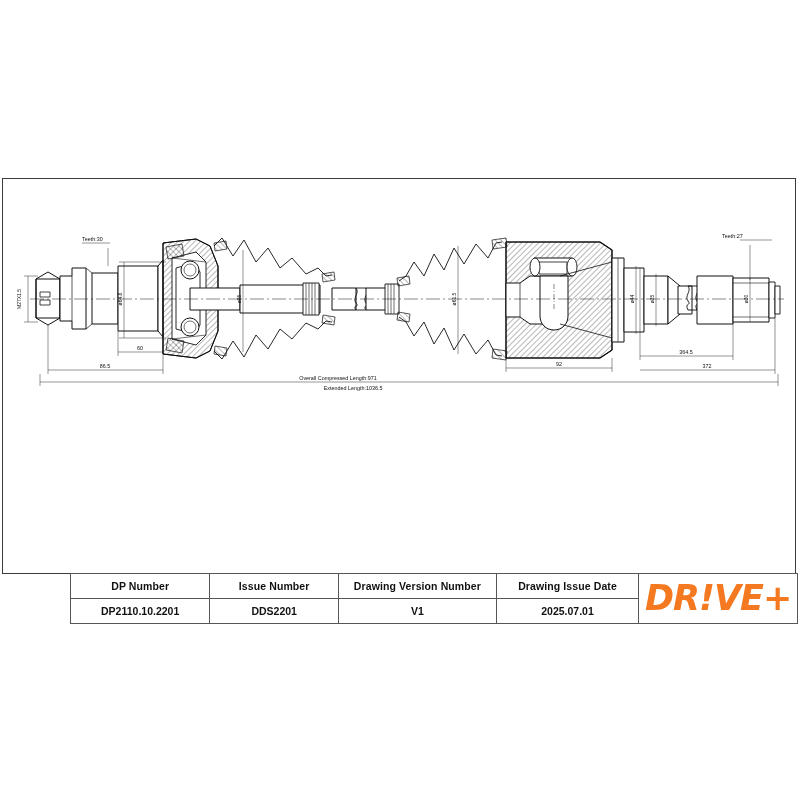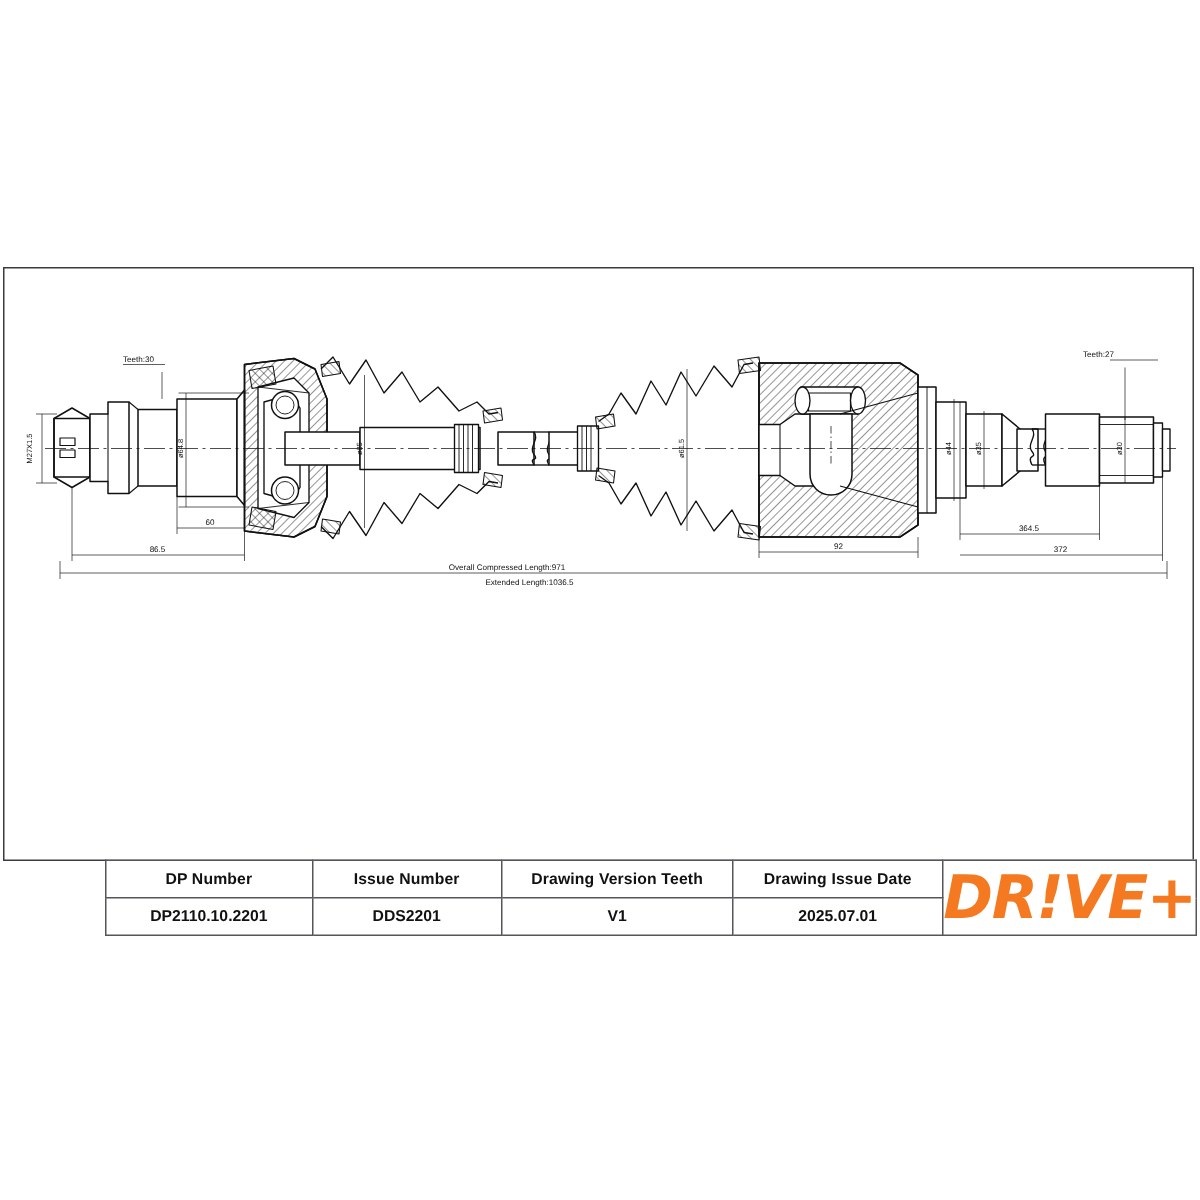--- a/index.html
+++ b/index.html
@@ -30,21 +30,21 @@
   #title-block tr.val td{height:24px;font-weight:bold;}
   td.c1{width:140px;} td.c2{width:130px;} td.c3{width:160px;}
   td.c4{width:144px;} td.c5{width:158px;border-left:1px solid #55555a;}
   td.logocell{border-top:1px solid #55555a;border-bottom:1px solid #55555a;
               border-right:1px solid #55555a;padding:0;}
 
   
   .logo-wrap{display:flex;align-items:center;justify-content:center;
              height:48px;width:100%;}
   .logo-txt{font-family:"DejaVu Sans",sans-serif;font-weight:bold;
-            font-style:italic;font-size:40px;color:#F47920;
+            font-style:italic;font-size:35px;color:#F47920;
             letter-spacing:-1px;line-height:1;}
   .logo-bang{color:#F47920;}
 
   
   .span2{height:48px;}
   .dimtext{font-size:5.4px;font-family:"Liberation Sans",sans-serif;fill:#111;}
   .dimtext-sm{font-size:5px;fill:#111;}
 </style>
 </head>
 <body>
@@ -292,21 +292,21 @@
 
     <text class="dimtext" x="353" y="390" text-anchor="middle">Extended  Length:1036.5</text>
   </g>
 </svg>
 
 <table id="title-block">
   <tbody>
       <tr class="hdr">
     <td class="c1">DP Number</td>
     <td class="c2">Issue Number</td>
-    <td class="c3">Drawing Version Teeth</td>
+    <td class="c3">Drawing Version Number</td>
     <td class="c4">Drawing Issue Date</td>
     <td class="c5 logocell span2" rowspan="2">
       <div class="logo-wrap">
         <span class="logo-txt">
           <span>DR</span><span class="logo-bang">!</span><span>VE+</span>
         </span>
       </div>
     </td>
   </tr>
   <tr class="val">

